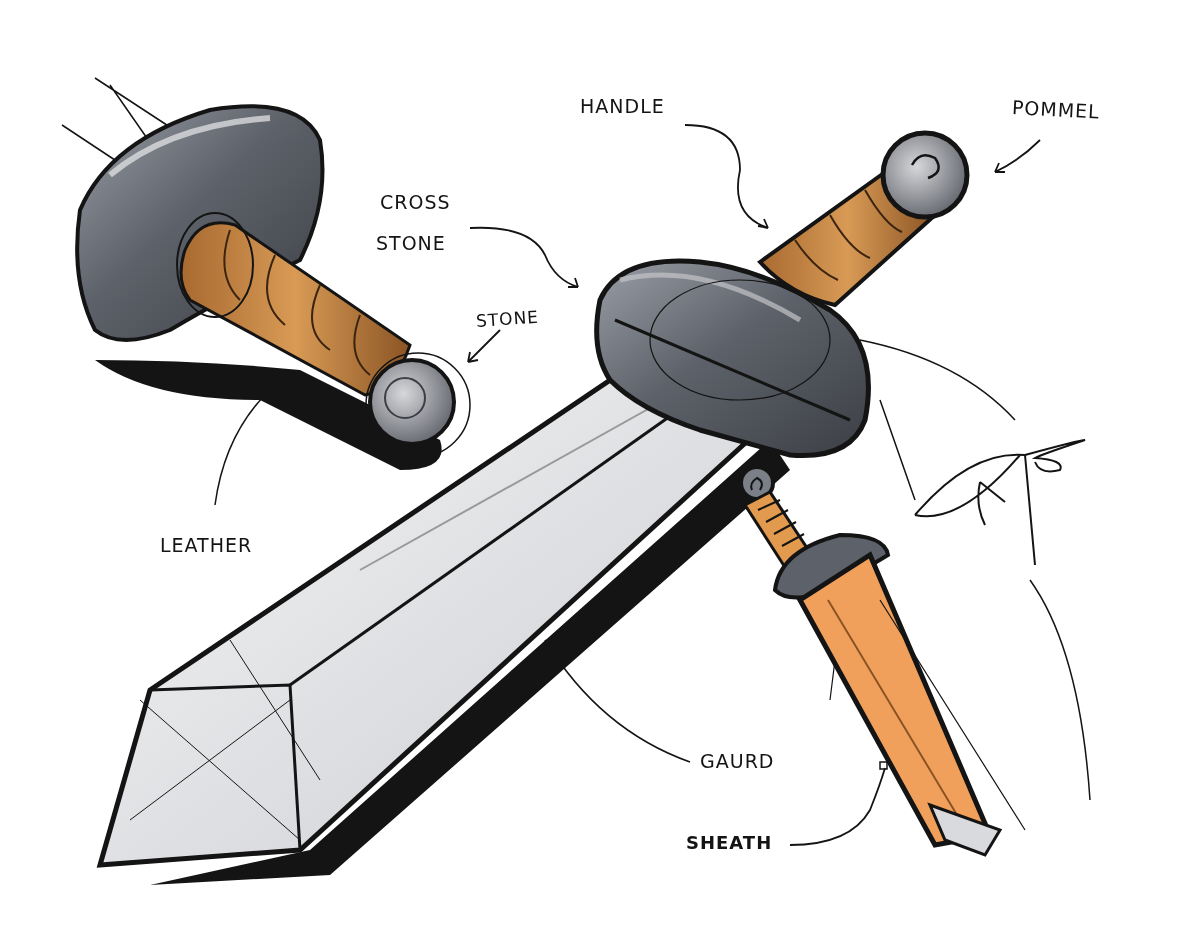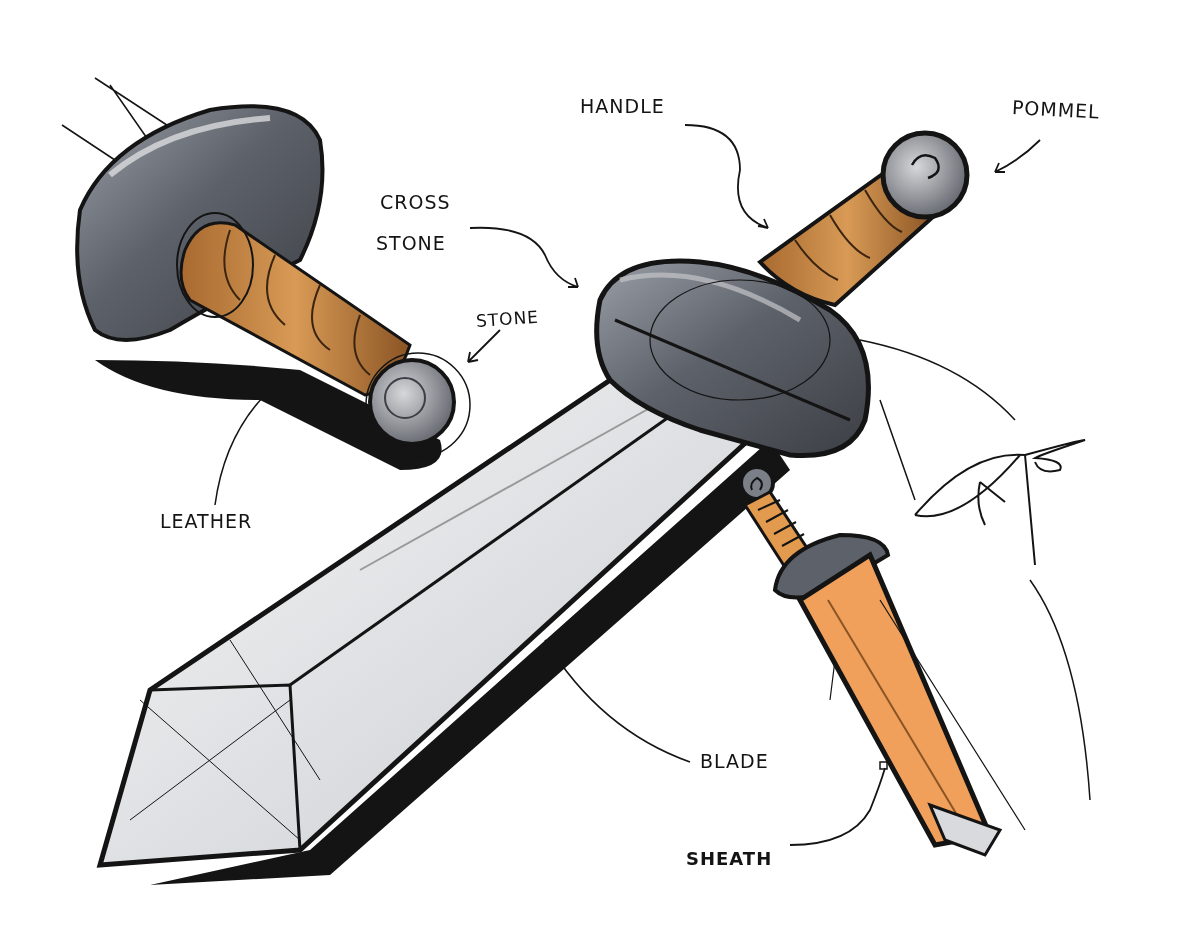--- a/index.html
+++ b/index.html
@@ -111,15 +111,15 @@
     <path d="M915 515 Q960 525 1020 455 M980 482 Q975 505 985 525 M980 482 L1005 502 M1025 455 L1035 565" stroke="#141414" stroke-width="2" fill="none"></path>
     <path d="M860 340 Q960 360 1015 420 M880 400 L915 500 M1030 580 Q1080 650 1090 800" stroke="#141414" stroke-width="1.5" fill="none"></path>
   </g>
 </svg>
 
 <div class="label" style="left:580px; top:93px;">HANDLE</div>
 <div class="label" style="left:1012px; top:94px; transform: rotate(3deg);">POMMEL</div>
 <div class="label" style="left:380px; top:189px;">CROSS</div>
 <div class="label" style="left:376px; top:230px;">STONE</div>
 <div class="label" style="left:476px; top:308px; transform: rotate(-4deg); font-size:17px;">STONE</div>
-<div class="label" style="left:160px; top:508px;">LEATHER</div>
-<div class="label" style="left:700px; top:748px;">BLADE</div>
-<div class="label bold" style="left:686px; top:830px;margin-top:16px;">SHEATH</div>
+<div class="label" style="left:160px; top:532px;">LEATHER</div>
+<div class="label" style="left:700px; top:748px;">GAURD</div>
+<div class="label bold" style="left:686px; top:830px;">SHEATH</div>
 
 </body></html>

